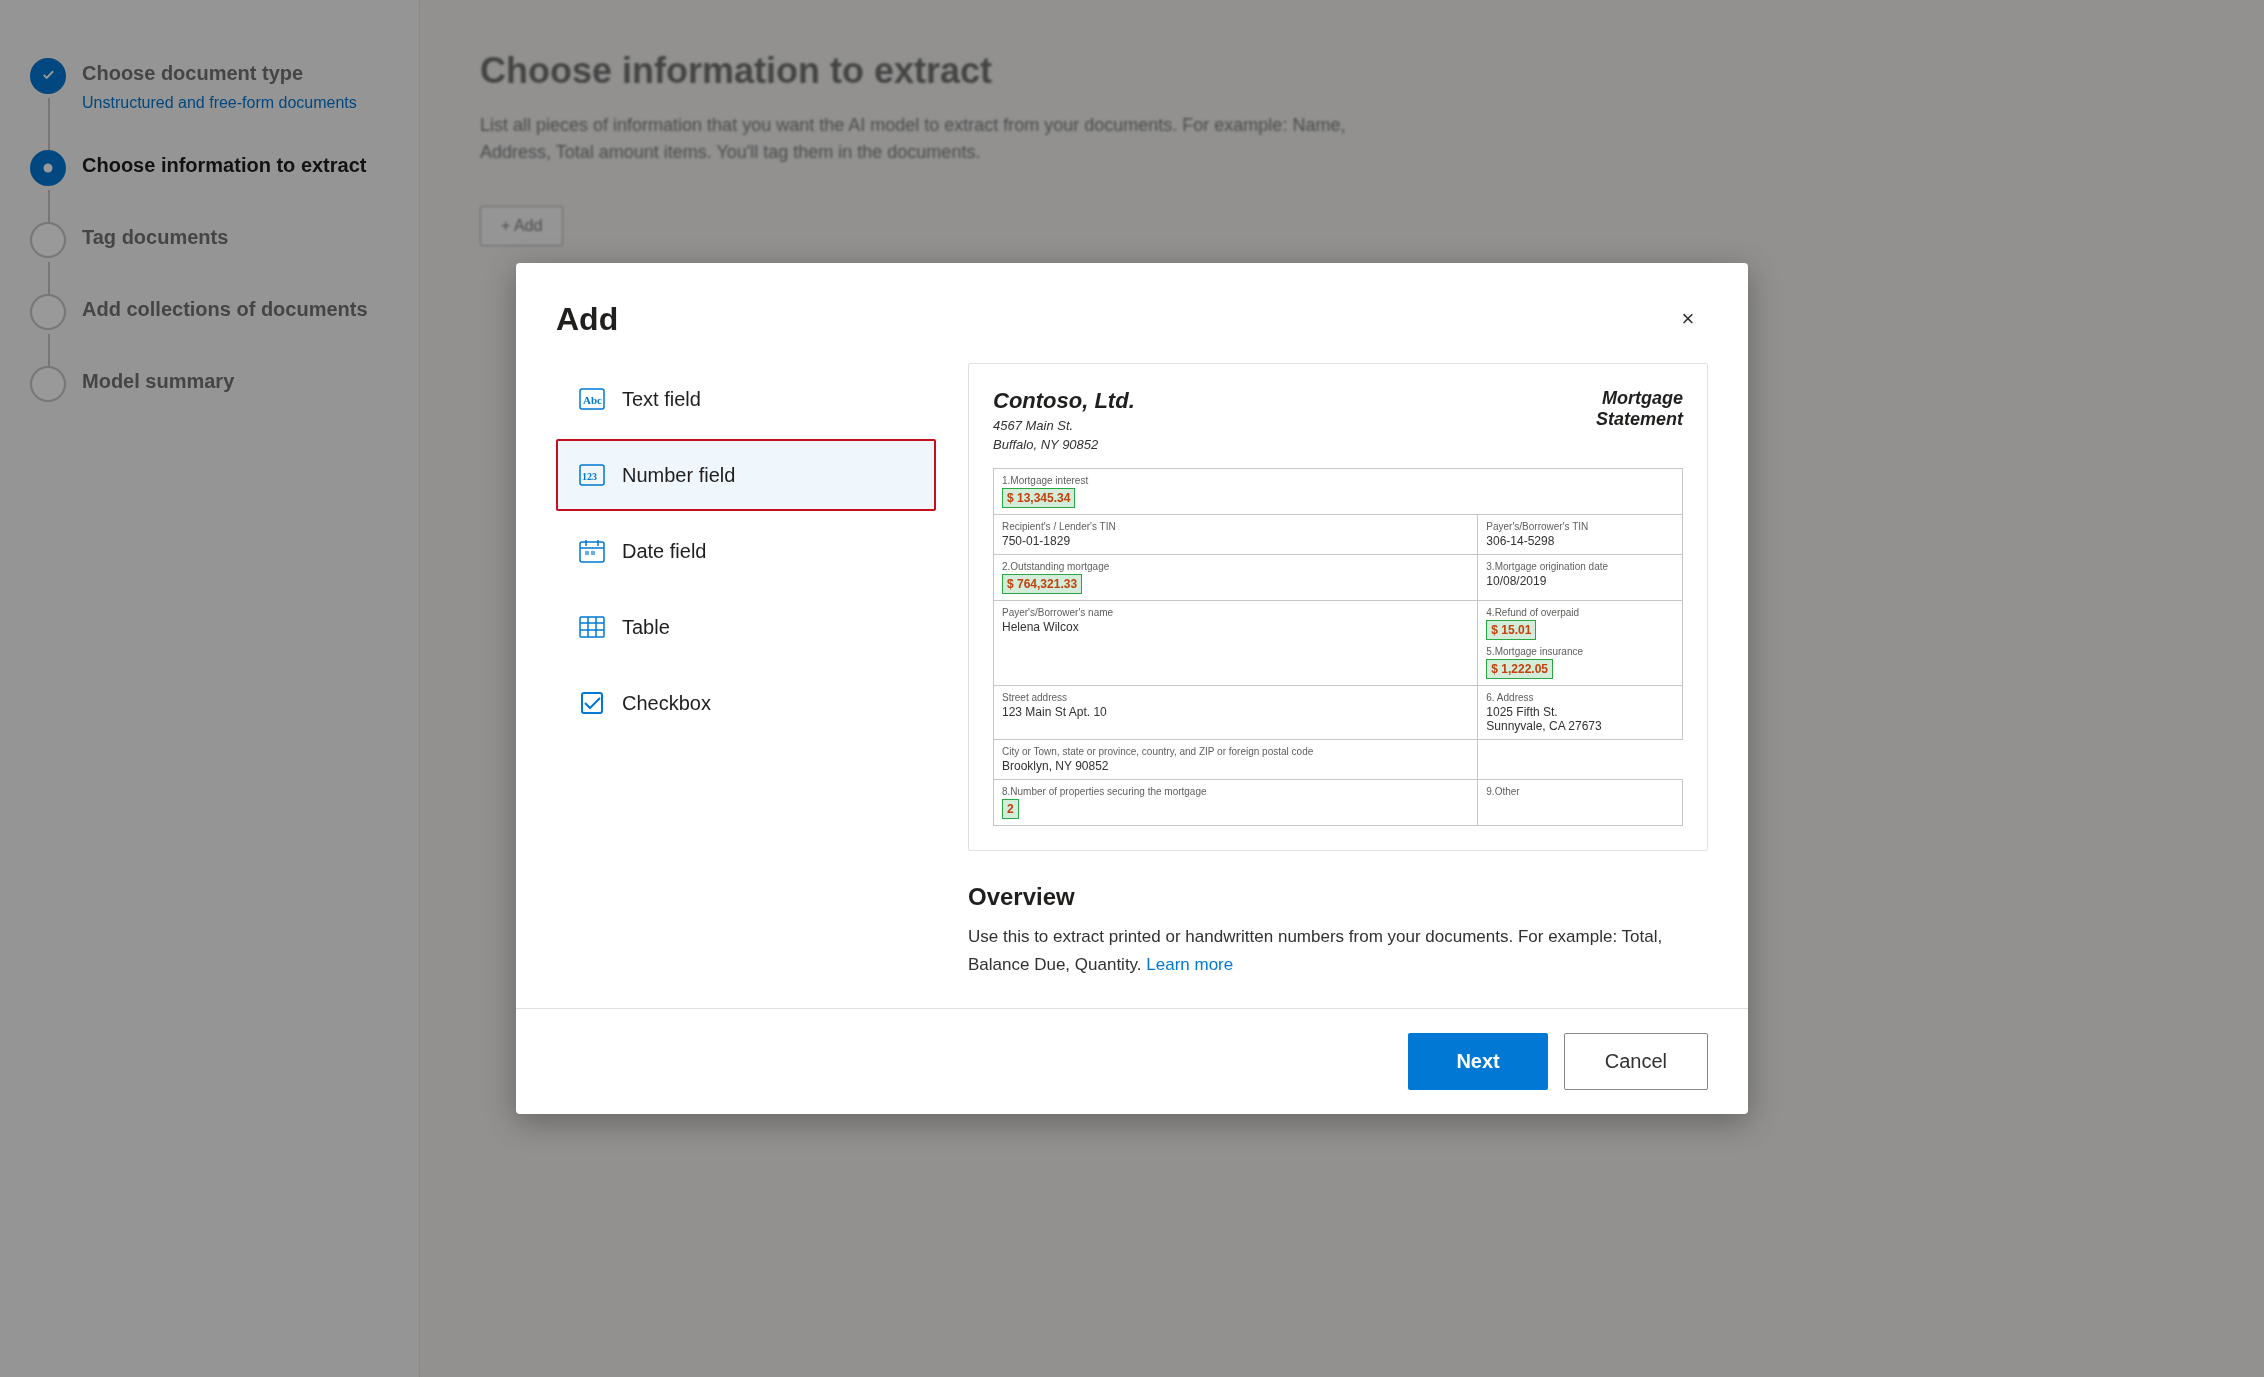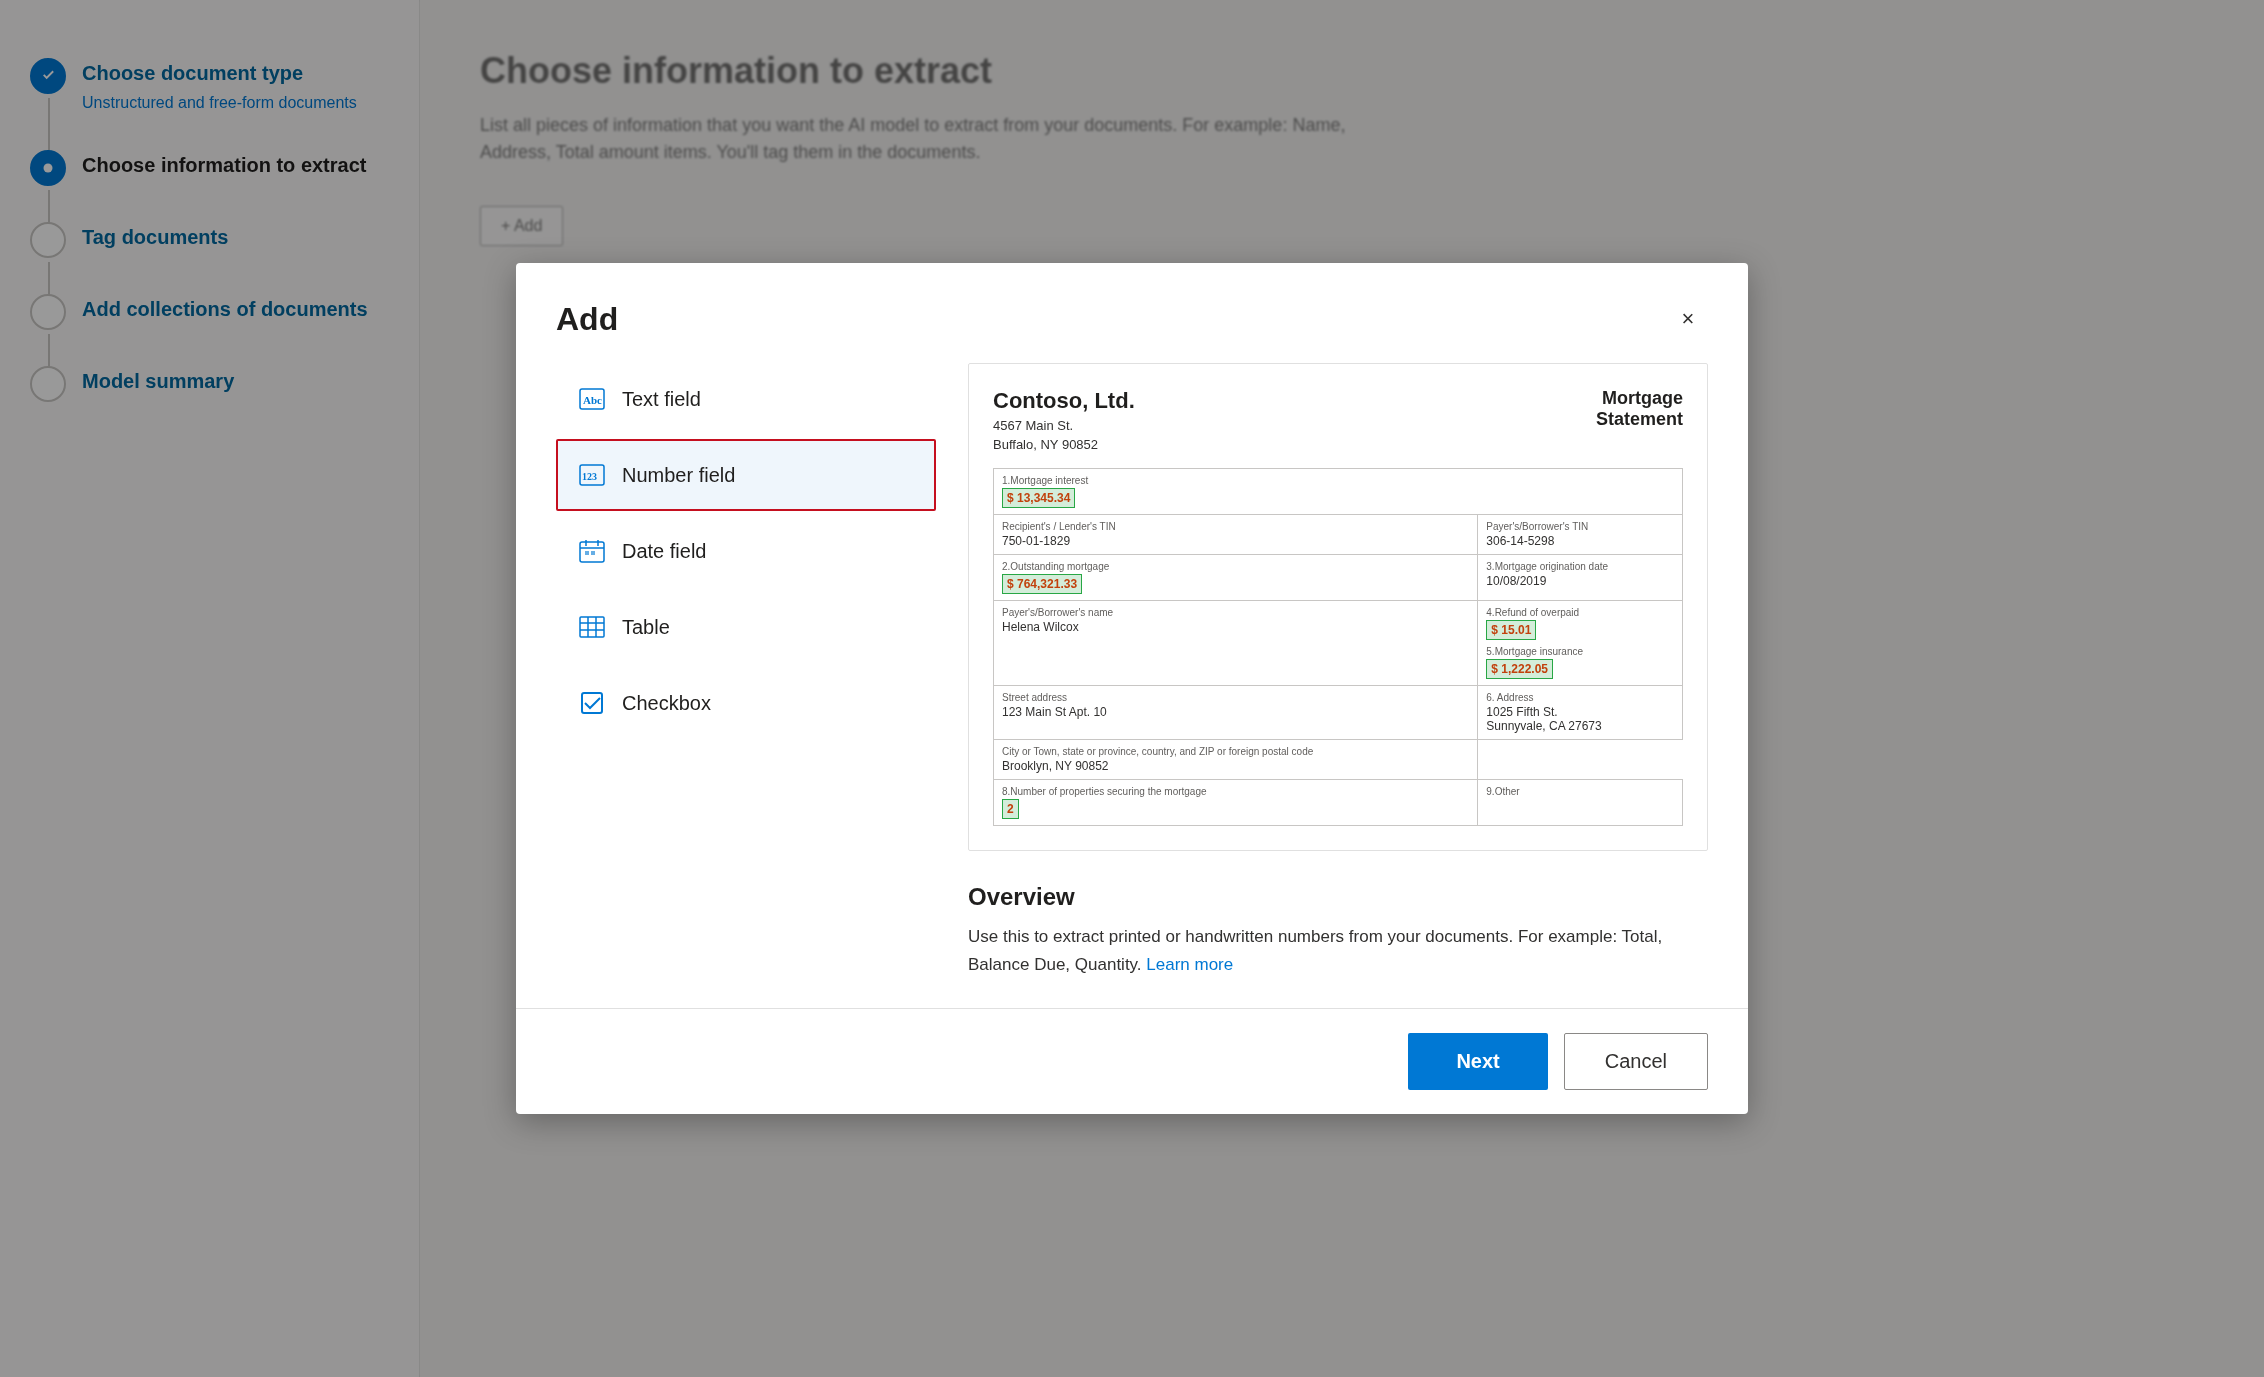--- a/index.html
+++ b/index.html
@@ -78,21 +78,21 @@
     }
 
     .step-content {
       flex: 1;
       padding-top: 4px;
     }
 
     .step-title {
       font-size: 20px;
       font-weight: 600;
-      color: #0369a1;
+      color: #737373;
     }
 
     .step-title.active {
       color: #201f1e;
     }
 
     .step-subtitle {
       font-size: 16px;
       color: #0078d4;
       margin-top: 7px;
@@ -246,20 +246,21 @@
       border-radius: 2px;
       padding: 24px;
       font-size: 13px;
     }
 
     .doc-header {
       display: flex;
       justify-content: space-between;
       align-items: flex-start;
       margin-bottom: 16px;
+      font-style: italic;
     }
 
     .doc-company {
       font-size: 22px;
       font-weight: 700;
       color: #201f1e;
     }
 
     .doc-address {
       font-size: 13px;

